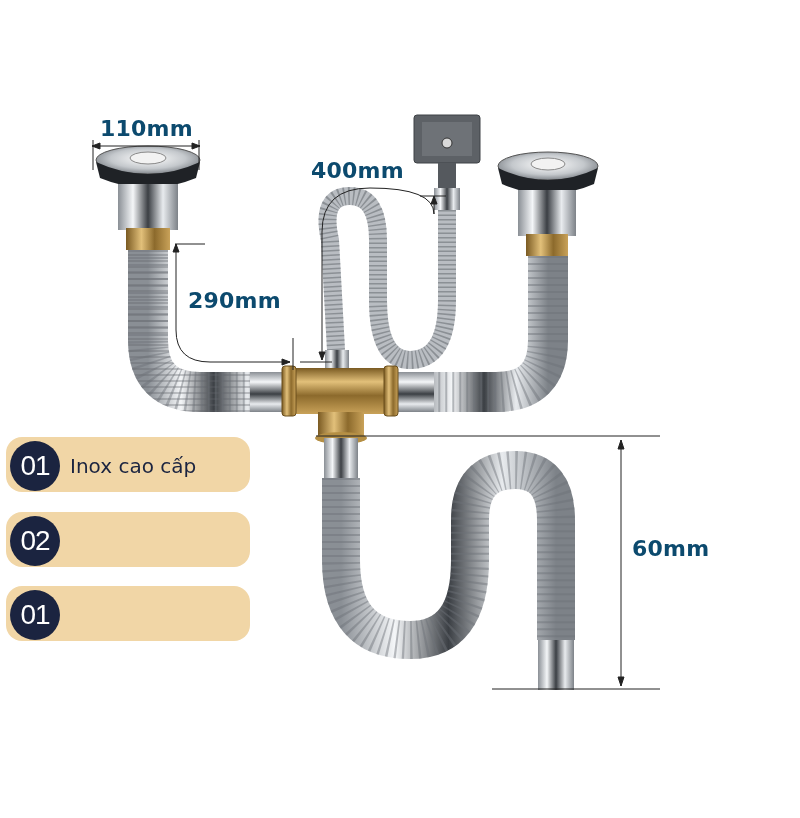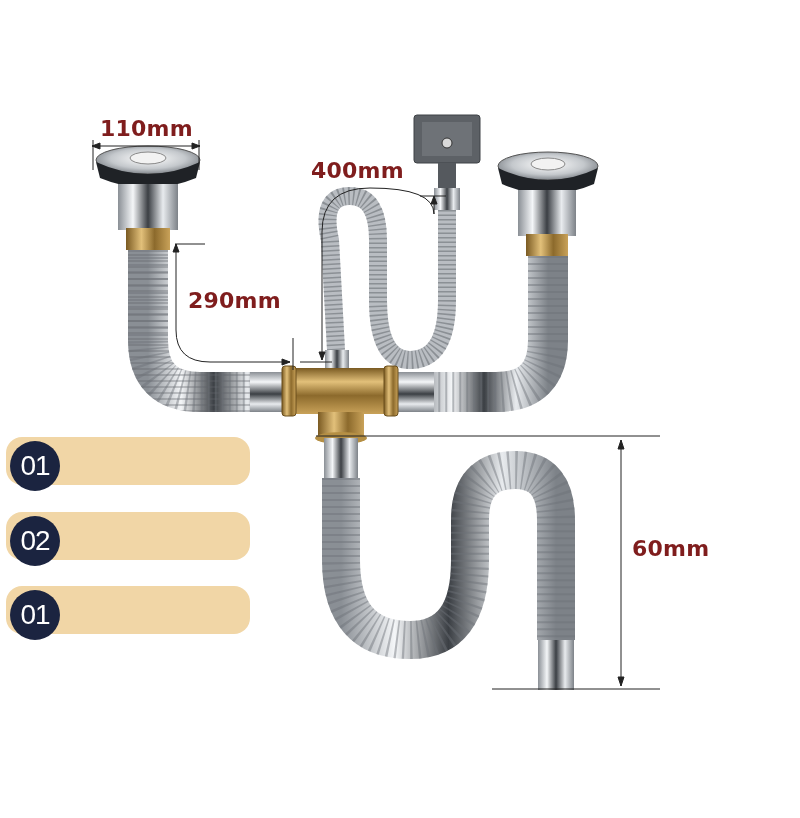--- a/index.html
+++ b/index.html
@@ -1,19 +1,19 @@
 <!DOCTYPE html>
 <html><head>
 <meta charset="utf-8">
 <style>
   html, body { margin:0; padding:0; background:#ffffff; }
   body { width:800px; height:818px; position:relative; overflow:hidden; font-family:"DejaVu Sans", sans-serif; }
   .stage { position:absolute; left:0; top:0; width:800px; height:818px; }
-  .dim-label { position:absolute; color:#7f1d1d; font-weight:bold; font-size:22px; letter-spacing:0.2px; font-family:"DejaVu Sans", sans-serif; }
-  .feature { position:absolute; left:6px; width:244px; height:48px; background:#f1d6a6; border-radius:16px; }
+  .dim-label { position:absolute; color:#0c4a6e; font-weight:bold; font-size:22px; letter-spacing:0.2px; font-family:"DejaVu Sans", sans-serif; }
+  .feature { position:absolute; left:6px; width:244px; height:55px; background:#f1d6a6; border-radius:16px; }
   .feature .num { position:absolute; left:4px; top:4px; width:50px; height:50px; border-radius:50%; background:#1b2440; color:#ffffff; font-size:28px; line-height:50px; text-align:center; font-family:"Liberation Sans", sans-serif; letter-spacing:-1px; }
   .feature .txt { position:absolute; left:64px; top:0; height:58px; line-height:58px; font-size:20px; color:#1b2440; font-family:"DejaVu Sans", sans-serif; }
   svg { position:absolute; left:0; top:0; }
 </style>
 </head>
 <body>
 
 <div class="stage">
 
   <svg width="800" height="818" viewBox="0 0 800 818">
@@ -137,20 +137,21 @@
     </g>
   </svg>
 
   <div class="dim-label" style="left:100px; top:116px;">110mm</div>
   <div class="dim-label" style="left:311px; top:158px;">400mm</div>
   <div class="dim-label" style="left:188px; top:288px;text-align:center;">290mm</div>
   <div class="dim-label" style="left:632px; top:536px;">60mm</div>
 
   <div class="feature" style="top:437px;">
     <div class="num">01</div>
+    <div class="txt">Inox cao cấp</div>
   </div>
   <div class="feature" style="top:512px;">
     <div class="num">02</div>
   </div>
   <div class="feature" style="top:586px;">
     <div class="num">01</div>
   </div>
 </div>
 
 </body></html>

